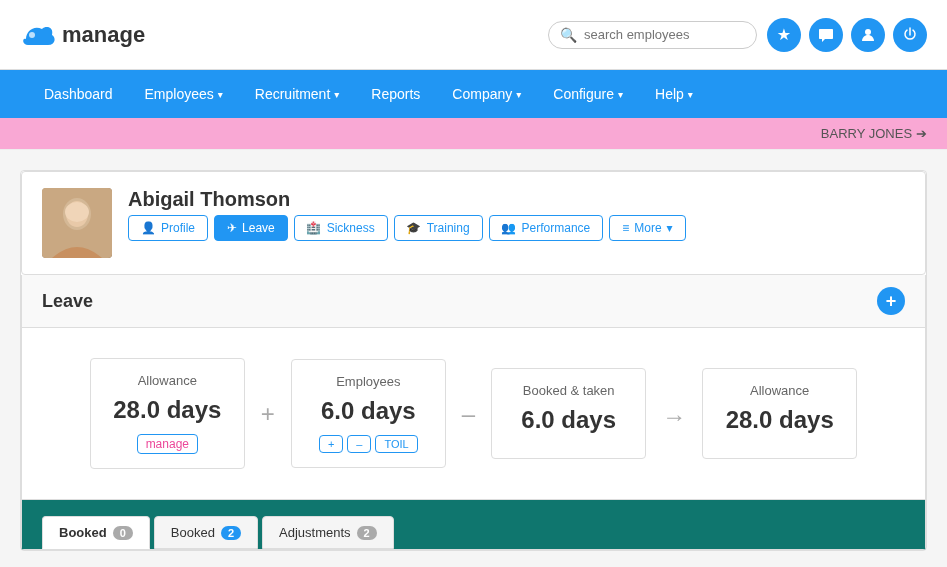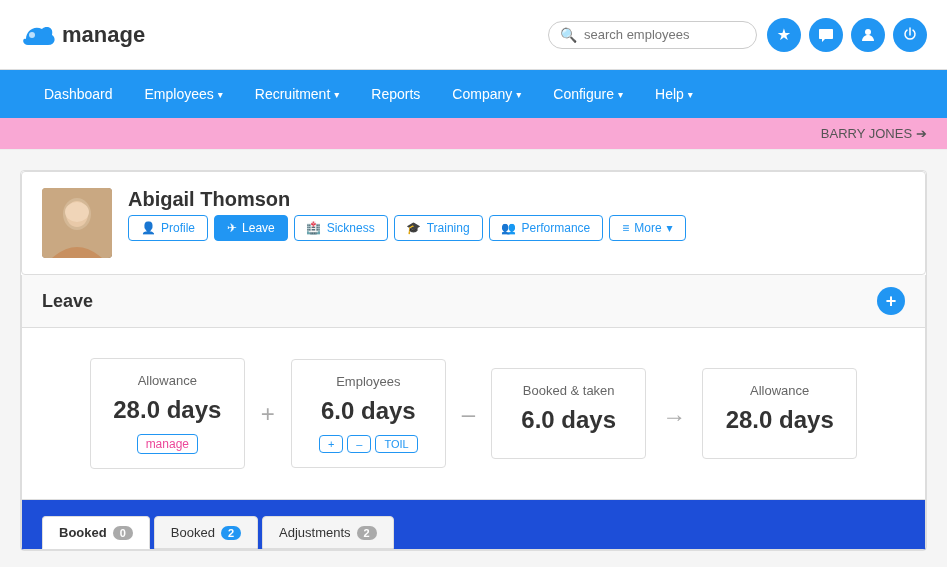--- a/index.html
+++ b/index.html
@@ -261,21 +261,21 @@
       border-radius: 4px;
       color: #2196F3;
       font-size: 11px;
       padding: 2px 8px;
       cursor: pointer;
       background: #fff;
     }
 
     
     .bottom-tabs-area {
-      background: #1d4ed8;
+      background: #0f766e;
       border: 1px solid #ddd;
       border-top: none;
       padding: 16px 20px 0;
     }
     .bottom-tabs {
       display: flex;
       gap: 4px;
     }
     .bottom-tab {
       padding: 8px 16px;

